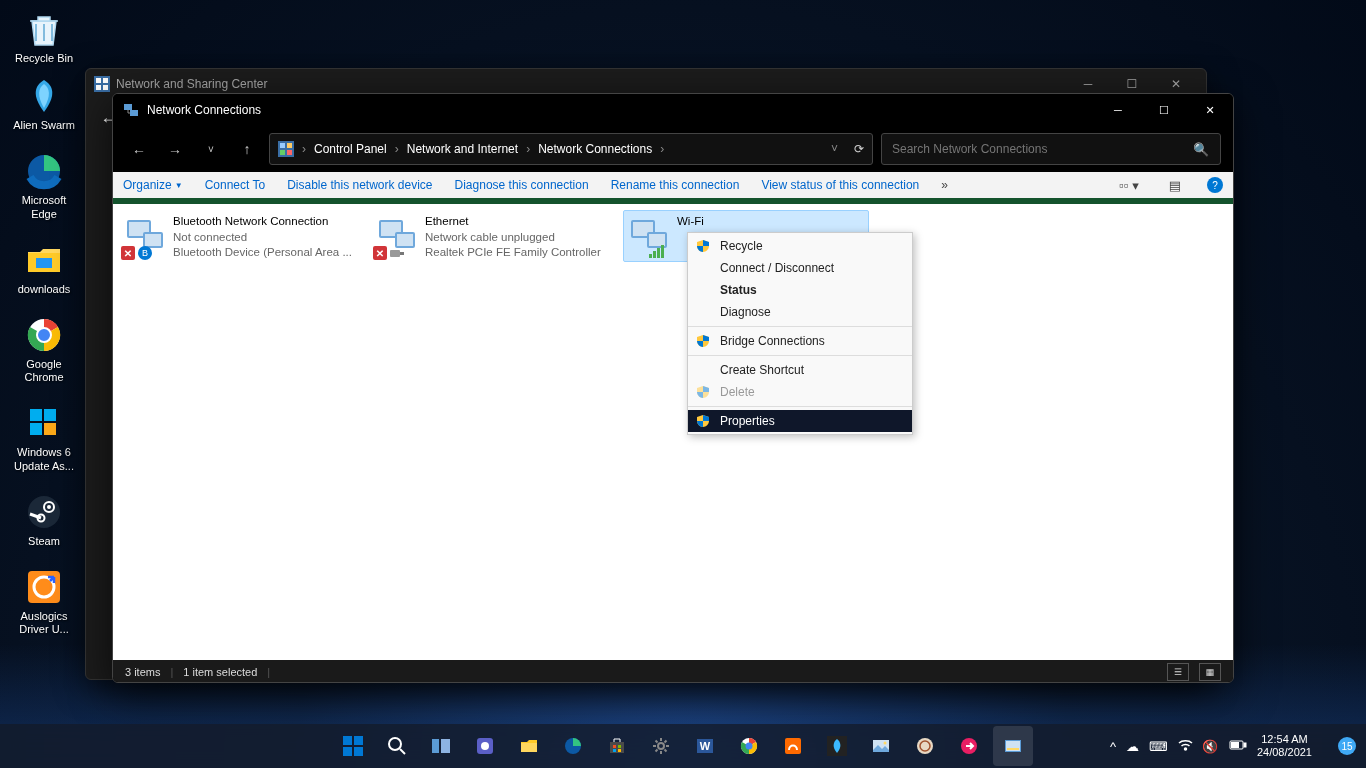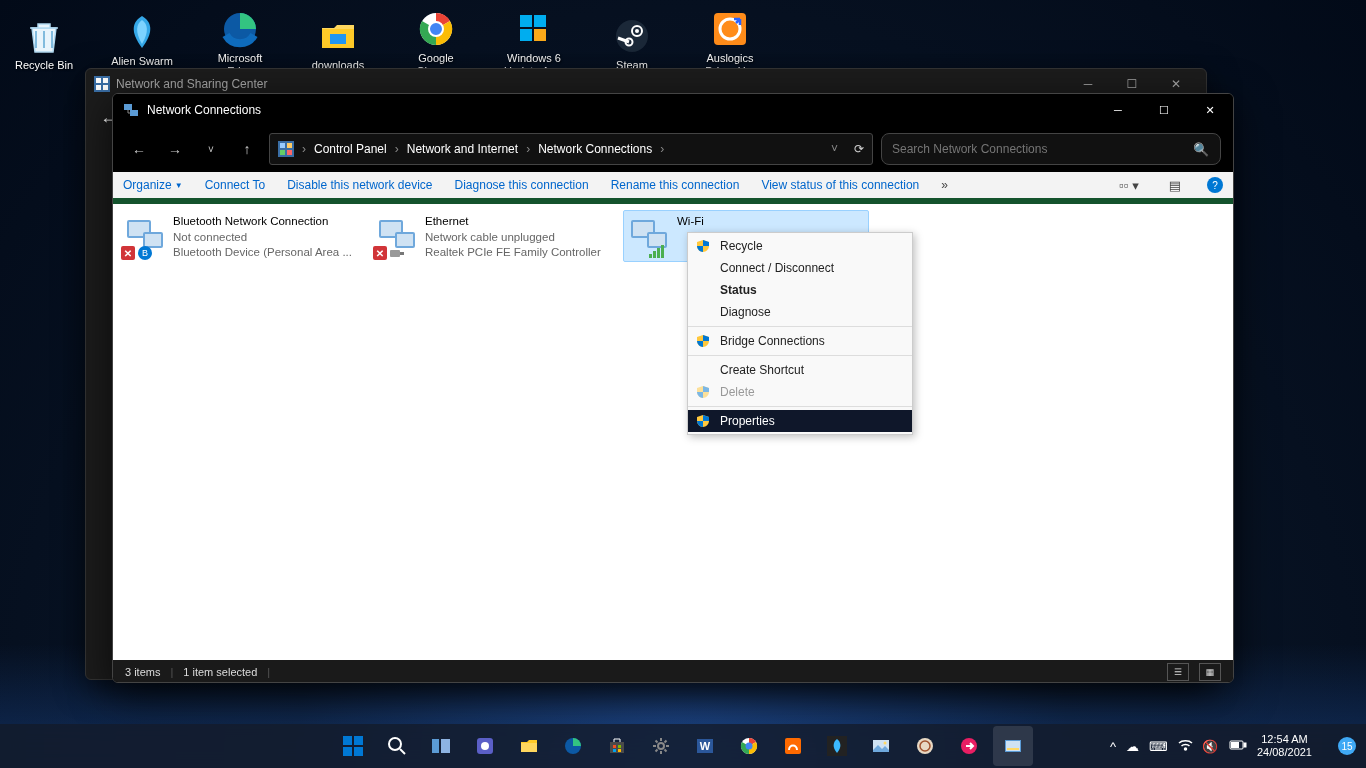--- a/index.html
+++ b/index.html
@@ -1,19 +1,19 @@
 <!DOCTYPE html>
 <html><head>
 <meta charset="utf-8">
 <style>
 * { margin: 0; padding: 0; box-sizing: border-box; font-family: 'Segoe UI', sans-serif; }
 body { width: 1366px; height: 768px; background: radial-gradient(ellipse at 50% 100%, #1a3a6e 0%, #0a1628 40%, #020a18 100%); overflow: hidden; position: relative; }
 
 
-.desktop-icons { position: absolute; top: 8px; left: 8px; display: flex; flex-direction: row; gap: 26px; align-items: center; }
+.desktop-icons { position: absolute; top: 8px; left: 8px; display: flex; flex-direction: column; gap: 18px; }
 .desktop-icon { width: 72px; display: flex; flex-direction: column; align-items: center; gap: 2px; cursor: pointer; }
 .desktop-icon .icon-img { width: 42px; height: 42px; display: flex; align-items: center; justify-content: center; }
 .desktop-icon .label { color: #fff; font-size: 11px; text-align: center; line-height: 1.2; text-shadow: 1px 1px 2px rgba(0,0,0,0.8); }
 
 
 .window-bg { position: absolute; top: 68px; left: 85px; width: 1122px; height: 612px; background: #1c1c1c; border: 1px solid #333; border-radius: 6px; box-shadow: 0 8px 30px rgba(0,0,0,0.6); }
 .window-bg .titlebar { height: 30px; display: flex; align-items: center; padding: 0 8px; color: #aaa; font-size: 12px; }
 .window-bg .titlebar .icon { width: 16px; height: 16px; margin-right: 6px; }
 .window-bg .titlebar .spacer { flex: 1; }
 .window-bg .titlebar .wbtn { width: 44px; height: 30px; display: flex; align-items: center; justify-content: center; color: #aaa; }
@@ -26,21 +26,21 @@
 .window .titlebar .spacer { flex: 1; }
 .window .titlebar .wbtn { width: 46px; height: 32px; display: flex; align-items: center; justify-content: center; color: #fff; font-size: 11px; }
 
 
 .address-row { height: 46px; background: #000; display: flex; align-items: center; padding: 0 12px; gap: 8px; }
 .nav-btn { width: 28px; height: 28px; display: flex; align-items: center; justify-content: center; color: #ccc; font-size: 14px; }
 .address-box { flex: 1; height: 32px; background: #111; border: 1px solid #444; border-radius: 3px; display: flex; align-items: center; padding: 0 8px; gap: 6px; color: #fff; font-size: 12px; }
 .address-box .crumb-icon { width: 16px; height: 16px; }
 .address-box .sep { color: #888; margin: 0 2px; }
 .address-box .spacer { flex: 1; }
-.search-box { width: 340px; height: 32px; background: #111; border: 1px solid #444; border-radius: 8px; display: flex; align-items: center; padding: 0 10px; }
+.search-box { width: 340px; height: 32px; background: #111; border: 1px solid #444; border-radius: 3px; display: flex; align-items: center; padding: 0 10px; }
 .search-box input { flex: 1; background: transparent; border: none; color: #ccc; font-size: 12px; outline: none; }
 .search-box .sicon { color: #ccc; font-size: 13px; }
 
 
 .toolbar { height: 32px; background: #f3f3f3; border-bottom: 6px solid #14532d; display: flex; align-items: center; padding: 0 10px; gap: 22px; color: #0066cc; font-size: 12px; }
 .toolbar .tb-item { cursor: pointer; display: flex; align-items: center; gap: 3px; }
 .toolbar .spacer { flex: 1; }
 .toolbar .tb-icon { color: #444; font-size: 13px; padding: 0 4px; }
 .toolbar .help { width: 16px; height: 16px; border-radius: 50%; background: #0078d4; color: #fff; font-size: 10px; display: flex; align-items: center; justify-content: center; }
 

